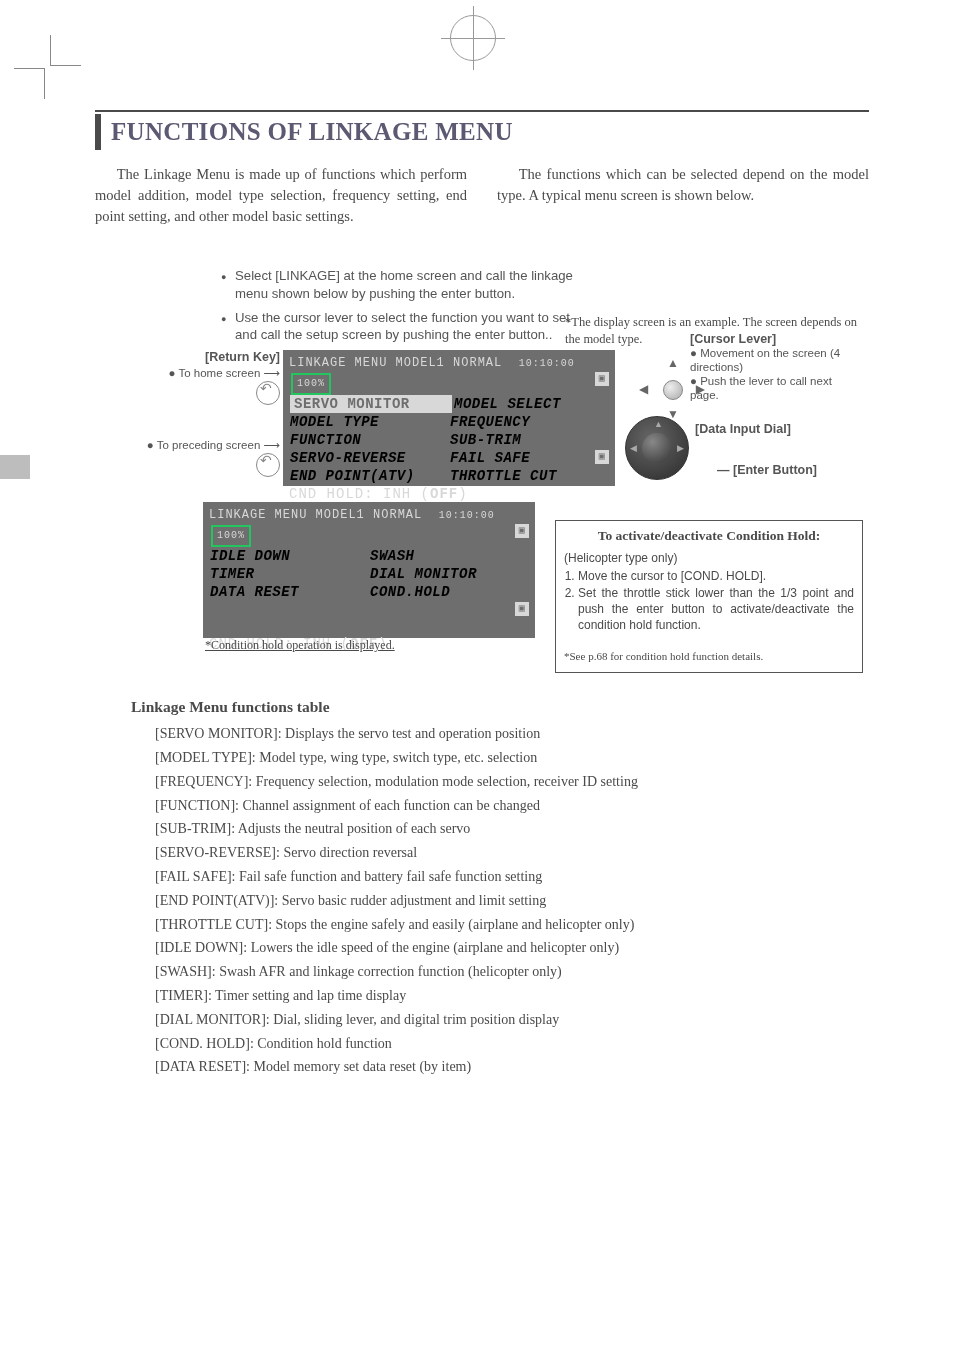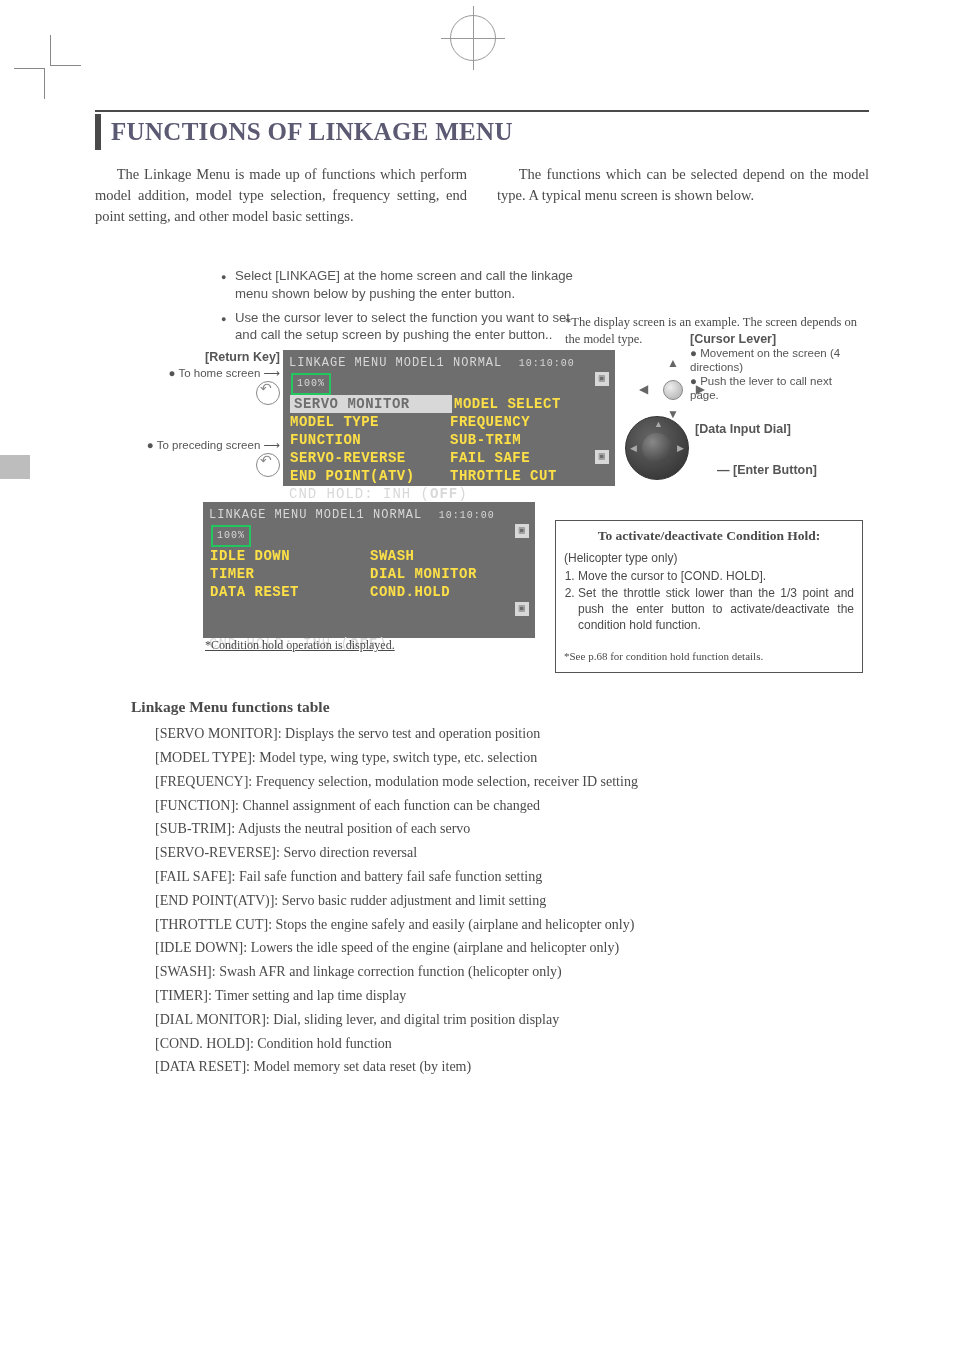--- a/index.html
+++ b/index.html
@@ -58,21 +58,21 @@
     line-height:18px;
   }
   .lcd1 { left:188px; top:0; width:320px; height:126px; }
   .lcd2 { left:108px; top:152px; width:320px; height:126px; }
   .lcd-title { font-size:12px; letter-spacing:1px; }
   .lcd-row { display:flex; }
   .lcd-cell {
     flex:1; margin:0 1px;
   }
   .lcd-reverse { background:#d8d8d8; color:#6e6e6e; padding:0 4px; font-weight:bold; }
-  .lcd-highlight { color:#fde047; font-weight:bold; }
+  .lcd-highlight { color:#000000; font-weight:bold;font-style:italic; }
   .lcd-box { border:2px solid #22c55e; padding:0 4px; display:inline-block; }
   .scroll-top, .scroll-bot {
     position:absolute; right:6px; width:14px; height:14px;
     background:#d8d8d8; color:#6e6e6e; font-size:10px; text-align:center; line-height:14px;
   }
   .lcd .scroll-top { top:22px; }
   .lcd .scroll-bot { bottom:22px; }
 
   .label-sm { font-family:"Trebuchet MS",sans-serif; font-size:11.5px; line-height:1.2; color:#555; }
   .label-bold { font-weight:bold; font-size:12.5px; }

